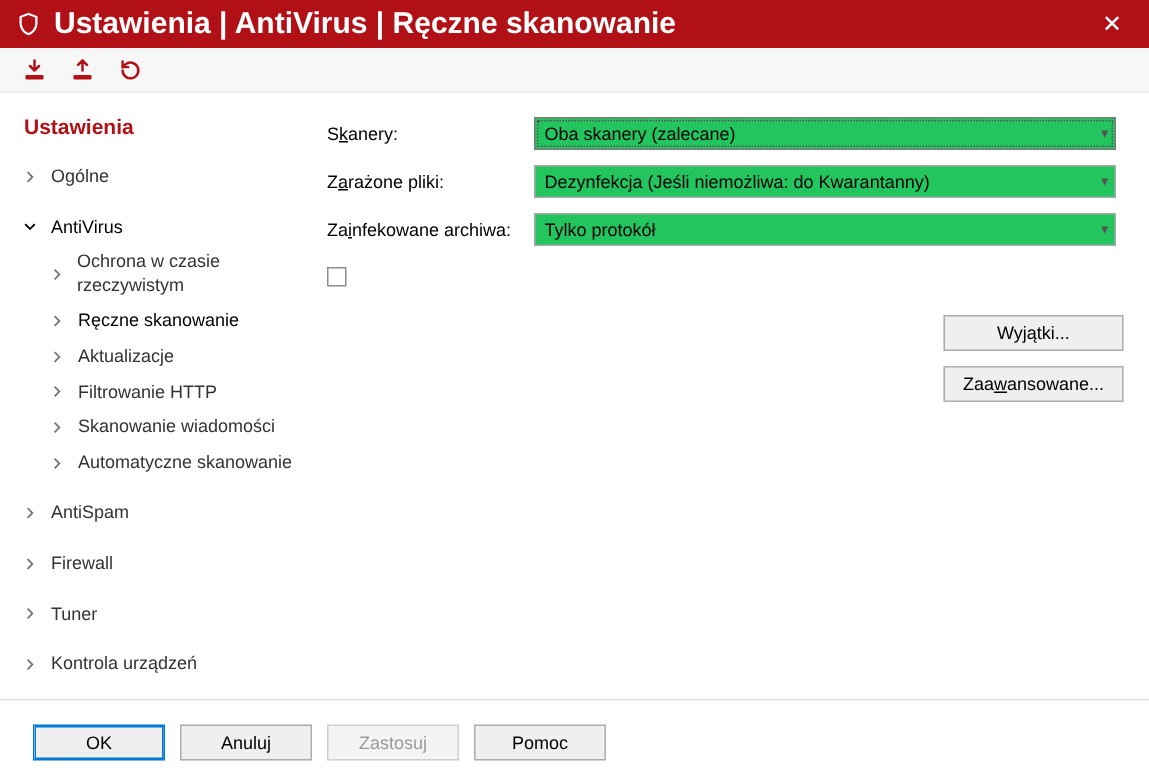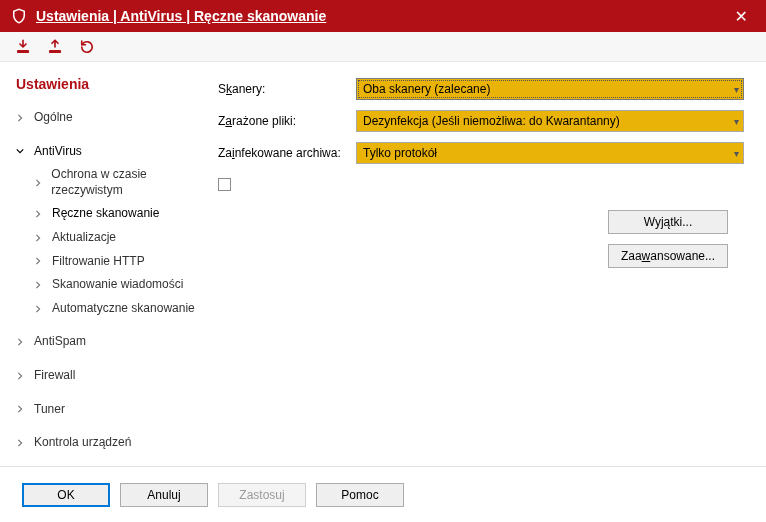--- a/index.html
+++ b/index.html
@@ -1,20 +1,20 @@
 <!DOCTYPE html>
 <html><head>
 <meta charset="utf-8">
 <style>
 * { box-sizing: border-box; margin: 0; padding: 0; font-family: "Segoe UI", Tahoma, sans-serif; font-size: 12px; }
 html, body { width: 766px; height: 522px; background: #fff; overflow: hidden; }
 
 .titlebar { background: #b11116; color: #fff; height: 32px; display: flex; align-items: center; padding: 0 10px; }
 .titlebar-shield { width: 18px; height: 18px; margin-right: 8px; position: relative; }
-.titlebar-text { font-size: 14px; font-weight: 600; flex: 1; text-decoration: underline; }
+.titlebar-text { font-size: 20px; font-weight: 600; flex: 1; }
 .titlebar-close { font-size: 16px; font-weight: 400; cursor: pointer; padding: 4px 8px; }
 
 .toolbar { background: #f7f7f7; height: 30px; border-bottom: 1px solid #e6e6e6; display: flex; align-items: center; padding: 0 14px; gap: 14px; }
 .toolbar-icon { color: #b11116; cursor: pointer; display: flex; align-items: center; }
 
 .body-area { display: flex; height: 404px; }
 
 .sidebar { width: 212px; padding: 14px 0 10px 16px; overflow: hidden; }
 .sidebar-title { color: #b11116; font-size: 14px; font-weight: 700; margin-bottom: 14px; }
 .tree-item { display: flex; align-items: center; color: #333; padding: 4px 0; cursor: pointer; line-height: 1.3; }
@@ -22,28 +22,28 @@
 .tree-sub { padding-left: 18px; }
 .tree-caret { width: 12px; display: inline-flex; color: #777; margin-right: 6px; }
 .tree-caret.expanded { color: #000; }
 .tree-label {}
 .group-space { height: 10px; }
 
 .content { flex: 1; padding: 16px 22px 10px 6px; position: relative; }
 .form-row { display: flex; align-items: center; margin-bottom: 10px; }
 .form-label { width: 138px; color: #000; }
 .form-label .ul { text-decoration: underline; }
-.form-select { flex: 1; height: 22px; border: 1px solid #a9a9a9; background: #eab308; padding: 0 22px 0 6px; display: flex; align-items: center; position: relative; cursor: pointer; }
+.form-select { flex: 1; height: 22px; border: 1px solid #a9a9a9; background: #22c55e; padding: 0 22px 0 6px; display: flex; align-items: center; position: relative; cursor: pointer; }
 .form-select.focus { outline: 1px dotted #555; outline-offset: -3px; border-color: #7a7a7a; }
 .form-select .sel-arrow { position: absolute; right: 4px; top: 50%; transform: translateY(-50%); color: #555; font-size: 10px; }
 
 .checkbox-row { display: flex; align-items: center; margin-top: 14px; }
 .checkbox { width: 13px; height: 13px; border: 1px solid #8c8c8c; background: #fff; margin-right: 7px; cursor: pointer; }
 
-.side-btns { position: absolute; right: 38px; top: 148px; display: flex; flex-direction: column; gap: 10px; }
+.side-btns { position: absolute; right: 17px; top: 148px; display: flex; flex-direction: column; gap: 10px; }
 .winbtn { min-width: 104px; height: 24px; border: 1px solid #acacac; background: #efefef; color: #000; cursor: pointer; padding: 0 12px; display: flex; align-items: center; justify-content: center; }
 .winbtn .ul { text-decoration: underline; }
 
 .footer { height: 56px; border-top: 1px solid #e0e0e0; display: flex; align-items: center; justify-content: flex-start; padding: 0 22px; gap: 10px; }
 .footer .winbtn { min-width: 88px; }
 .winbtn.default { border-color: #0078d7; box-shadow: inset 0 0 0 1px #0078d7; }
 .winbtn.disabled { color: #9b9b9b; cursor: default; border-color: #cfcfcf; background: #f4f4f4; }
 </style>
 </head>
 <body>

